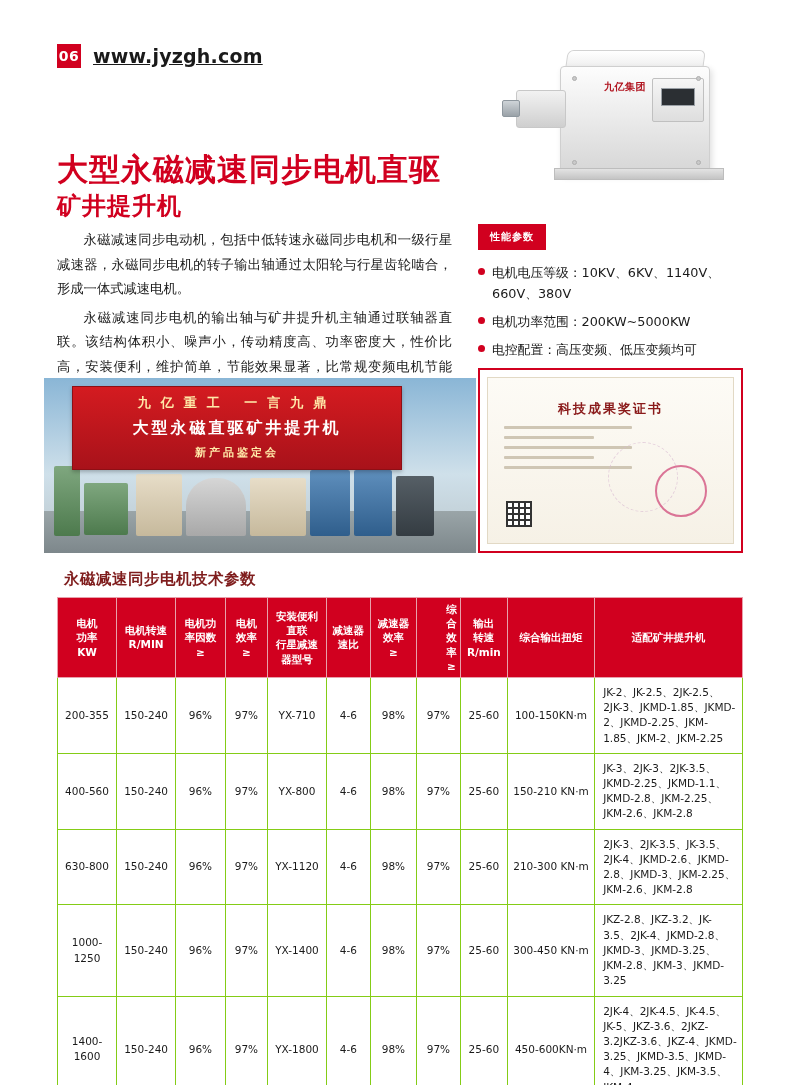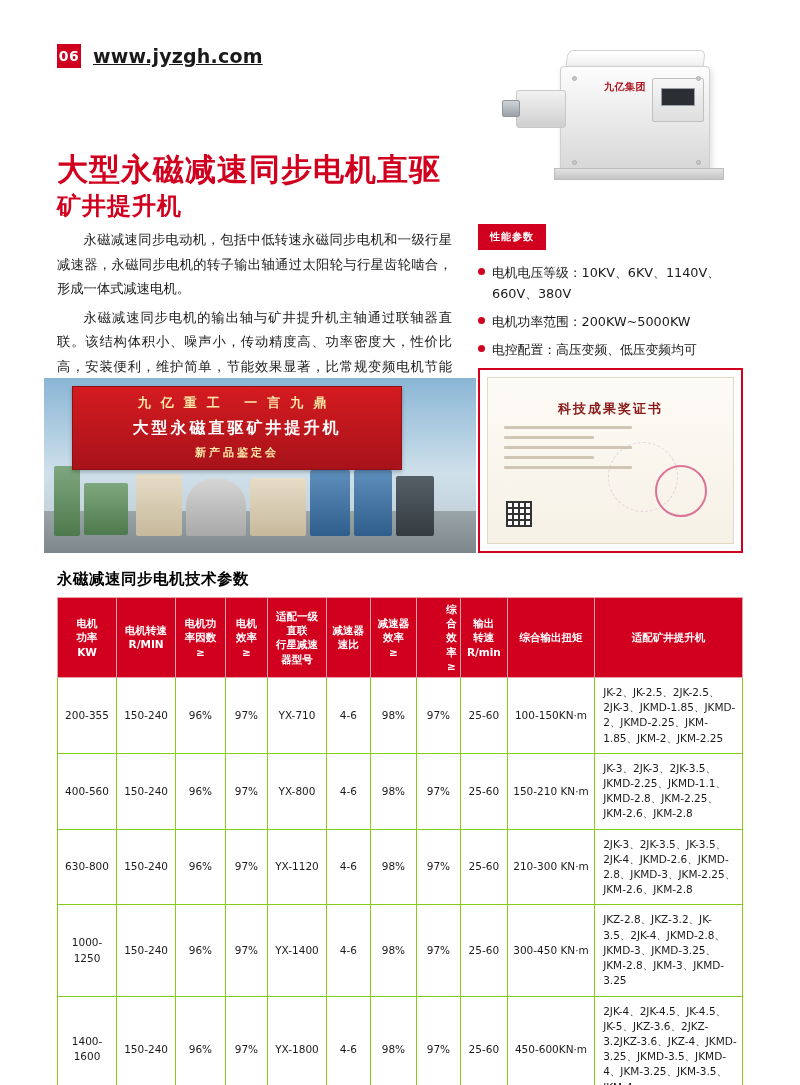--- a/index.html
+++ b/index.html
@@ -159,22 +159,22 @@
   .cert-qr {
     position:absolute; left:18px; bottom:16px; width:26px; height:26px;
     background:
       linear-gradient(90deg,#333 2px, transparent 2px) 0 0/6px 6px,
       linear-gradient(#333 2px, transparent 2px) 0 0/6px 6px,
       #fff;
   }
 
   
   .table-title {
-    position:absolute; top:569px; left:57px;
-    font-size:15.5px; font-weight:bold; color:#000000; letter-spacing:0.5px;
+    position:absolute; top:569px; left:64px;
+    font-size:15.5px; font-weight:bold; color:#7f1d1d; letter-spacing:0.5px;
   }
   table.spec {
     position:absolute; top:597px; left:57px; width:686px;
     border-collapse:collapse; font-size:10.5px;
   }
   table.spec th {
     background:#d1001f; color:#fff; font-weight:bold;
     border:1px solid #e8a0ab; padding:4px 3px; line-height:1.35;
     text-align:center; vertical-align:middle;
   }
@@ -282,21 +282,21 @@
 功率
 KW</span></th>
         <th style="width:62px;"><span style="white-space:pre-line;">电机转速
 R/MIN</span></th>
         <th style="width:52px;"><span style="white-space:pre-line;">电机功
 率因数
 ≥</span></th>
         <th style="width:44px;"><span style="white-space:pre-line;">电机
 效率
 ≥</span></th>
-        <th style="width:62px;"><span style="white-space:pre-line;">适配一级
+        <th style="width:62px;"><span style="white-space:pre-line;">安装便利
 直联
 行星减速
 器型号</span></th>
         <th style="width:48px;"><span style="white-space:pre-line;">减速器
 速比</span></th>
         <th style="width:48px;"><span style="white-space:pre-line;">减速器
 效率
 ≥</span></th>
         <th style="width:44px;padding-left:29px;"><span style="white-space:pre-line;">综合
 效率

